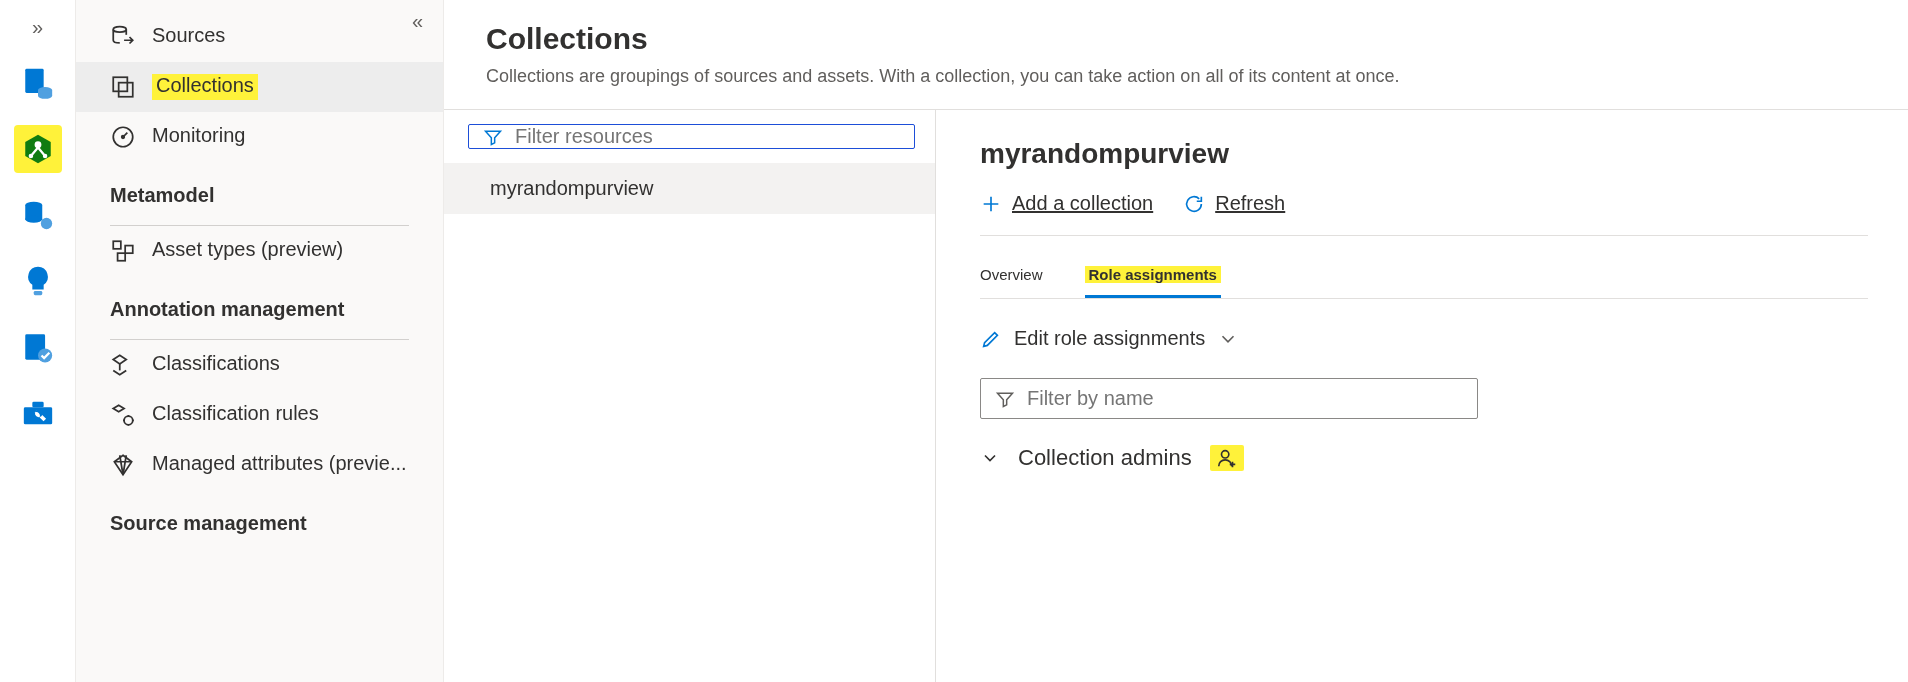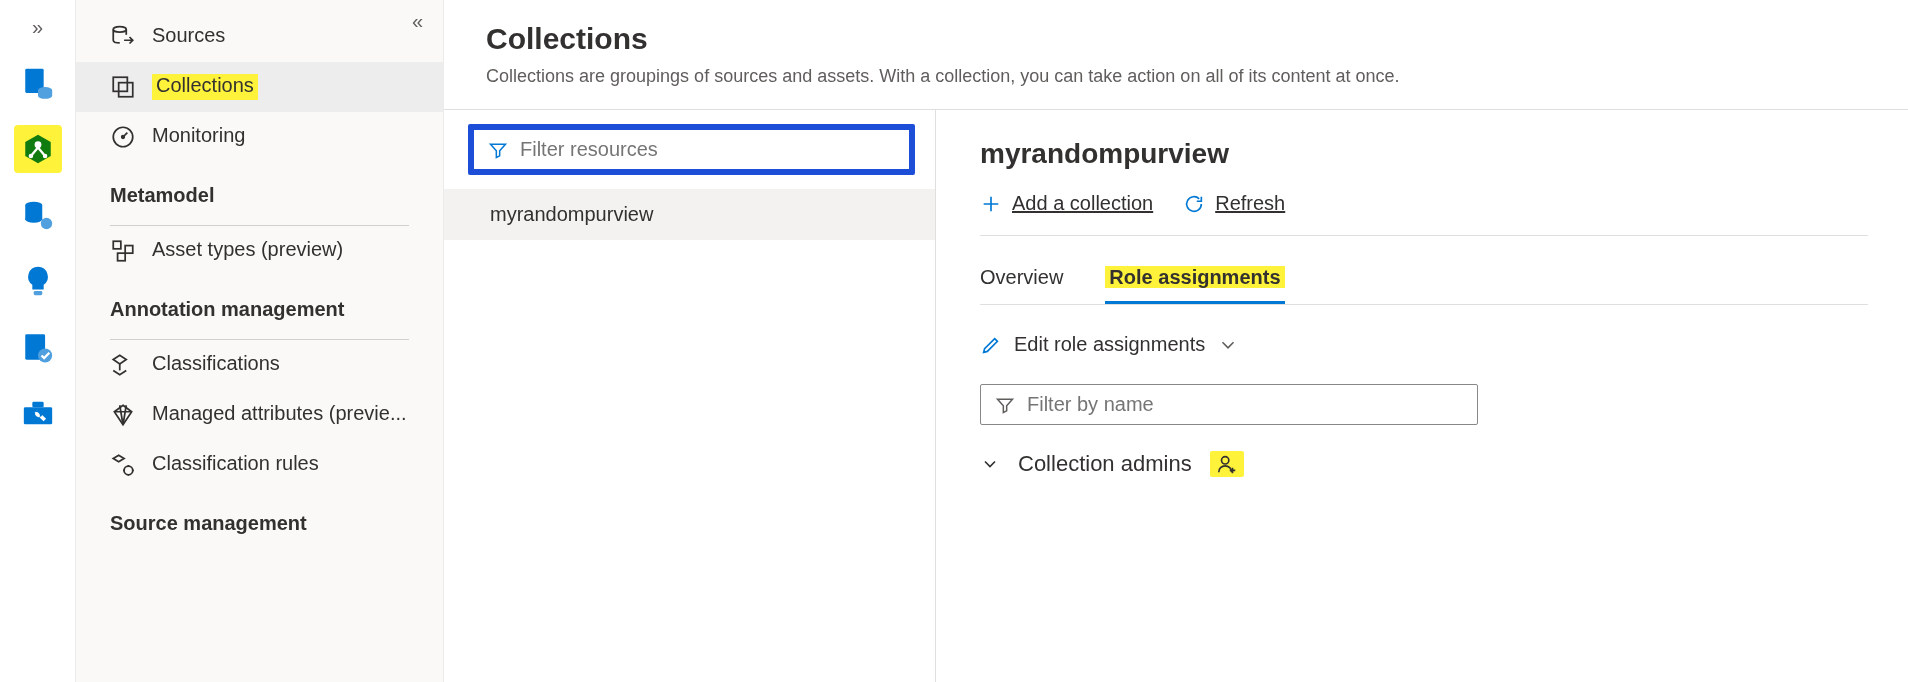--- a/index.html
+++ b/index.html
@@ -110,24 +110,24 @@
       min-height: 0;
     }
     .list-pane {
       width: 492px;
       border-right: 1px solid #e1dfdd;
     }
     .filter-box {
       display: flex;
       align-items: center;
       gap: 12px;
-      border: 6px solid #1d4ed8;
+      border: 1px solid #1d4ed8;
       border-radius: 2px;
       margin: 14px 20px 14px 24px;
-      padding: 8px 14px;
+      padding: 0 14px;
       font-size: 20px;
       color: #605e5c;
     }
     .filter-input {
       border: none;
       outline: none;
       font-size: 20px;
       flex: 1;
       background: transparent;
       color: #323130;
@@ -168,21 +168,21 @@
     }
     .action-btn .blue-icon { color: #0078d4; width: 22px; height: 22px; }
     .tabs {
       display: flex;
       gap: 42px;
       margin-top: 30px;
       border-bottom: 1px solid #e1dfdd;
       margin-right: 40px;
     }
     .tab {
-      font-size: 20px;
+      font-size: 15px;
       padding: 0 0 12px 0;
       cursor: pointer;
       color: #323130;
       border-bottom: 3px solid transparent;
     }
     .tab.active {
       font-weight: 600;
       border-bottom-color: #0078d4;
     }
     .tab.highlight span { background: #fff23a; padding: 0 4px; }
@@ -323,33 +323,33 @@
     <svg class="nav-icon" viewBox="0 0 24 24" fill="none" stroke="currentColor" stroke-width="1.6">
       <path d="M3 7l6-4 6 4-6 4z"></path>
       <path d="M9 11v6"></path>
       <path d="M3 17l6 4 6-4"></path>
     </svg>
     <span class="nav-label">Classifications</span>
   </div>
 
   <div class="nav-item">
     <svg class="nav-icon" viewBox="0 0 24 24" fill="none" stroke="currentColor" stroke-width="1.6">
-      <path d="M12 3l8 6-8 12L4 9z"></path>
-      <path d="M4 9h16M9 3l3 18M15 3l-3 18"></path>
-    </svg>
-    <span class="nav-label">Managed attributes (previe...</span>
-  </div>
-
-  <div class="nav-item">
-    <svg class="nav-icon" viewBox="0 0 24 24" fill="none" stroke="currentColor" stroke-width="1.6">
       <path d="M3 6l5-3 5 3-5 3z"></path>
       <circle cx="17" cy="17" r="4"></circle>
       <path d="M17 13v-1M17 22v-1M13 17h-1M22 17h-1"></path>
     </svg>
     <span class="nav-label">Classification rules</span>
+  </div>
+
+  <div class="nav-item">
+    <svg class="nav-icon" viewBox="0 0 24 24" fill="none" stroke="currentColor" stroke-width="1.6">
+      <path d="M12 3l8 6-8 12L4 9z"></path>
+      <path d="M4 9h16M9 3l3 18M15 3l-3 18"></path>
+    </svg>
+    <span class="nav-label">Managed attributes (previe...</span>
   </div>
 
   <div class="nav-section">Source management</div>
 </div>
 
 <div class="main">
   <div class="page-header">
     <div class="page-title">Collections</div>
     <div class="page-desc">Collections are groupings of sources and assets. With a collection, you can take action on all of its content at once.</div>
   </div>

